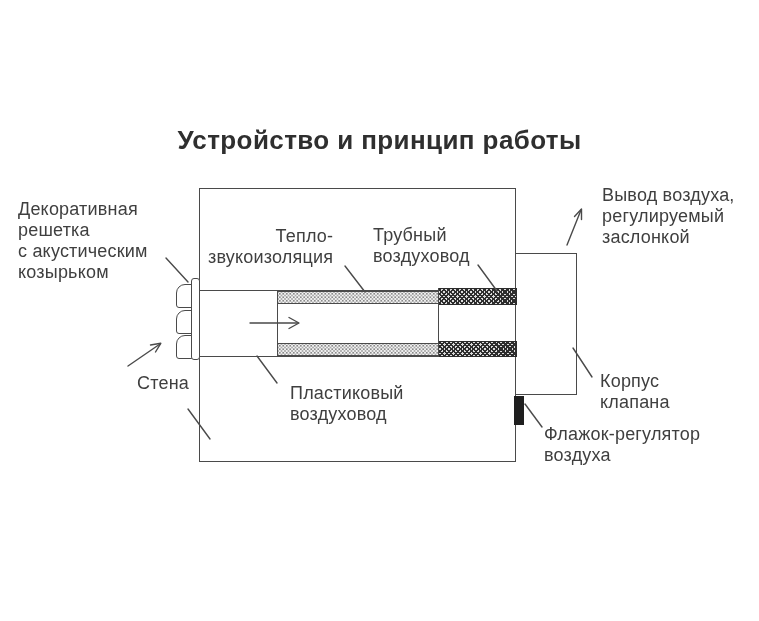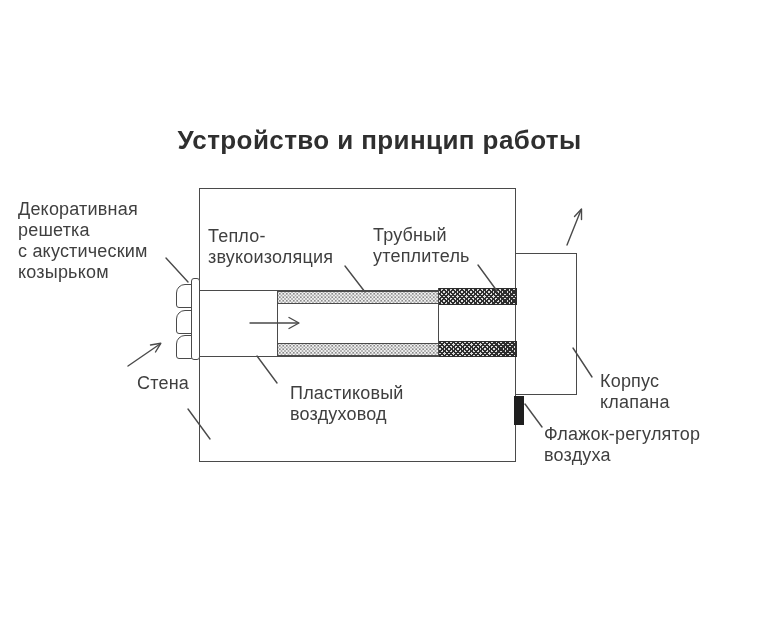--- a/index.html
+++ b/index.html
@@ -43,21 +43,21 @@
   .vline{position:absolute;width:0;border-left:1.3px solid var(--line,#4a4a4a);z-index:3;}
   .v277{left:277px;top:291px;height:65px;}
   .v438{left:438px;top:288px;height:69px;z-index:6;}
   .flange{left:191px;top:278px;width:9px;height:82px;border:1.5px solid var(--line,#4a4a4a);border-radius:3px;background:#fff;z-index:7;}
   .louver{left:176px;width:18px;height:24px;border:1.5px solid var(--line,#4a4a4a);border-radius:9px 0 3px 3px;background:#fff;z-index:6;}
   .lv1{top:284px;}.lv2{top:310px;}.lv3{top:335px;}
   .flag{left:514px;top:396px;width:10px;height:29px;background:var(--flag,#1f1f1f);z-index:6;}
   .overlay{position:absolute;left:0;top:0;z-index:8;}
   .ld{stroke:var(--line,#4a4a4a);stroke-width:1.4;fill:none;stroke-linecap:round;stroke-linejoin:round;}
   .lab-decor{left:18px;top:199px;}
-  .lab-teplo{left:208px;top:226px;}
+  .lab-teplo{left:208px;top:226px;text-align:right;}
   .lab-trub{left:373px;top:225px;}
   .lab-vyvod{left:602px;top:185px;}
   .lab-korpus{left:600px;top:371px;}
   .lab-flag{left:544px;top:424px;}
   .lab-stena{left:137px;top:373px;}
   .lab-plast{left:290px;top:383px;}
   .txt{z-index:9;}
 </style>
 </head>
 <body>
@@ -104,21 +104,24 @@
     </g>
   </svg>
 
   <div class="label txt lab-decor">Декоративная
 решетка
 с акустическим
 козырьком</div>
   <div class="label txt lab-teplo">Тепло-
 звукоизоляция</div>
   <div class="label txt lab-trub">Трубный
-утеплитель</div>
+воздуховод</div>
+  <div class="label txt lab-vyvod">Вывод воздуха,
+регулируемый
+заслонкой</div>
   <div class="label txt lab-korpus">Корпус
 клапана</div>
   <div class="label txt lab-flag">Флажок-регулятор
 воздуха</div>
   <div class="label txt lab-stena">Стена</div>
   <div class="label txt lab-plast">Пластиковый
 воздуховод</div>
 
   <div class="caption txt">Рис. 1</div>
 </div>

